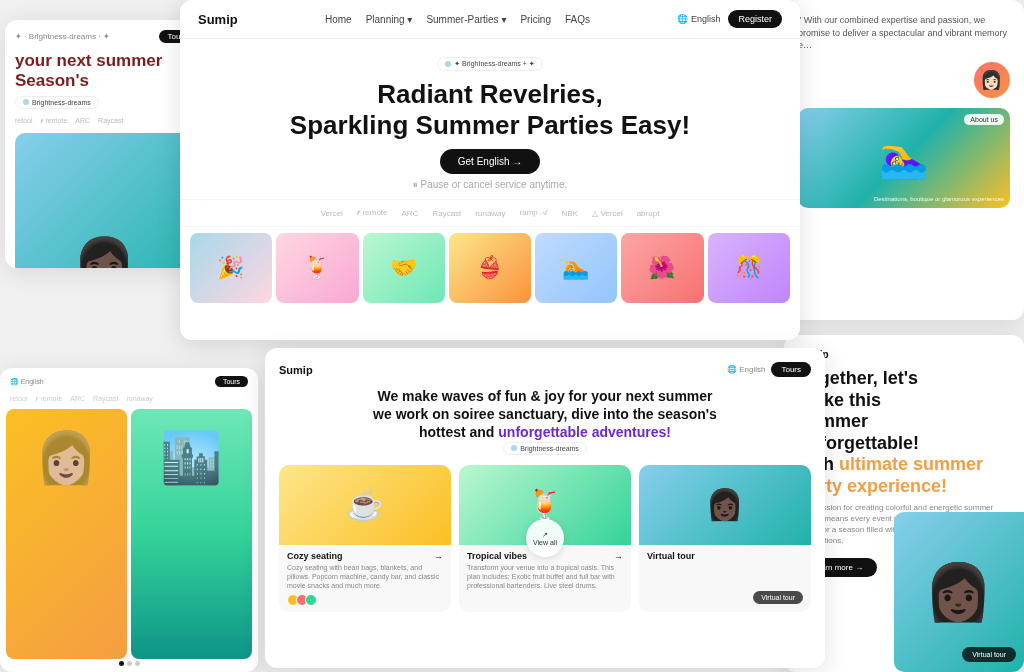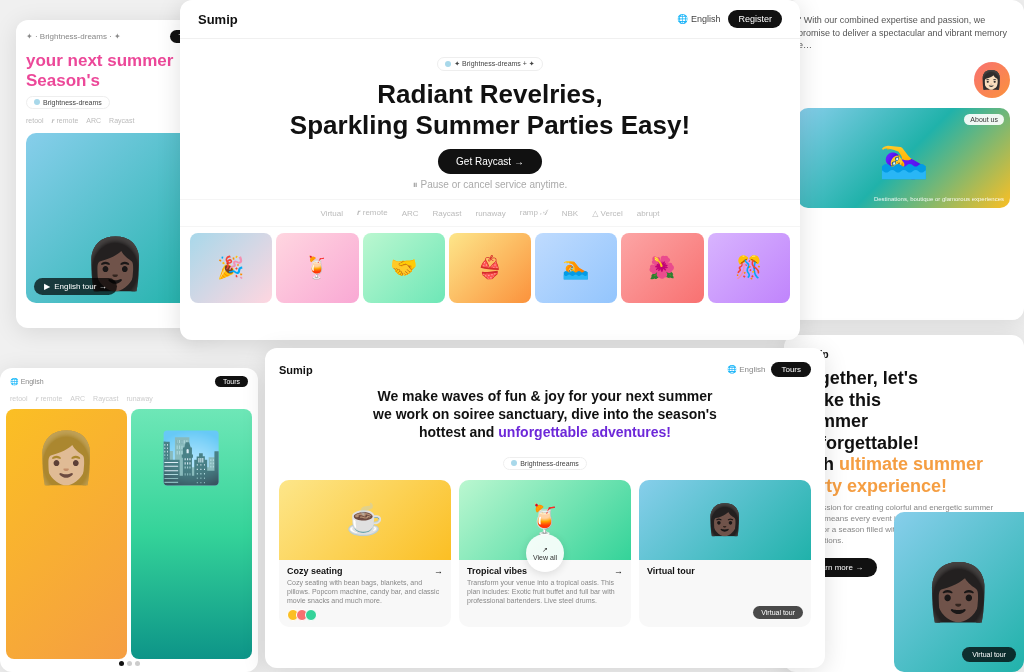--- a/index.html
+++ b/index.html
@@ -143,23 +143,23 @@
       display: flex;
       align-items: center;
       justify-content: center;
       font-size: 22px;
     }
 
     
     .left-top-panel {
       position: absolute;
       top: 20px;
-      left: 16px;
+      left: 5px;
       width: 200px;
-      height: 308px;
+      height: 248px;
       background: #fff;
       border-radius: 12px;
       overflow: hidden;
       box-shadow: 0 4px 24px rgba(0,0,0,0.10);
       z-index: 9;
       padding: 10px;
     }
     .ltp-nav {
       display: flex;
       align-items: center;
@@ -170,21 +170,21 @@
     .ltp-nav-btn {
       background: #111;
       color: #fff;
       border-radius: 20px;
       padding: 2px 8px;
       font-size: 8px;
     }
     .ltp-hero-text {
       font-size: 17px;
       font-weight: 700;
-      color: #ec4899;
+      color: #7f1d1d;
       line-height: 1.2;
       margin-bottom: 4px;
     }
     .ltp-tag { font-size: 7px; color: #aaa; margin-bottom: 8px; }
     .ltp-logos {
       display: flex;
       gap: 8px;
       font-size: 7px;
       color: #bbb;
       margin-bottom: 8px;
@@ -256,21 +256,21 @@
     }
     .bcp-hero {
       text-align: center;
       margin-bottom: 10px;
     }
     .bcp-hero h2 {
       font-size: 14px;
       font-weight: 700;
       color: #111;
       line-height: 1.3;
-      margin-bottom: 15px;
+      margin-bottom: 0;
     }
     .bcp-hero h2 .highlight { color: #6d28d9; }
     .bcp-hero-tag { font-size: 7px; color: #aaa; }
     .bcp-cards {
       display: flex;
       gap: 8px;
     }
     .bcp-card {
       flex: 1;
       border-radius: 10px;
@@ -534,38 +534,45 @@
     }
     .brightness-dot { width: 6px; height: 6px; border-radius: 50%; background: #a8d8ea; }
 
   </style>
 </head>
 <body>
 
 <div class="main-panel">
   <div class="main-nav">
     <span class="main-nav-logo">Sumip</span>
+    <div class="main-nav-links">
+      <span>Home</span>
+      <span>Planning ▾</span>
+      <span>Summer-Parties ▾</span>
+      <span>Pricing</span>
+      <span>FAQs</span>
+    </div>
     <div class="main-nav-right">
       <span>🌐 English</span>
       <button class="btn-register">Register</button>
     </div>
   </div>
   <div class="main-hero">
     <div class="main-hero-tag">
       <span class="brightness-badge">
         <span class="brightness-dot"></span>
         <span>✦ Brightness-dreams + ✦</span>
       </span>
     </div>
     <h1>Radiant Revelries,<br>Sparkling Summer Parties Easy!</h1>
-    <button class="btn-get-started">Get Raycast →</button>
+    <button class="btn-get-started">Get English →</button>
     <div class="pause-text">⏸ Pause or cancel service anytime.</div>
   </div>
   <div class="logos-row">
-    <span>Virtual</span>
+    <span>Vercel</span>
     <span>𝒓 remote</span>
     <span>ARC</span>
     <span>Raycast</span>
     <span>runaway</span>
     <span>ramp 𝒜</span>
     <span>NBK</span>
     <span>△ Vercel</span>
     <span>abrupt</span>
   </div>
   <div class="image-row">

